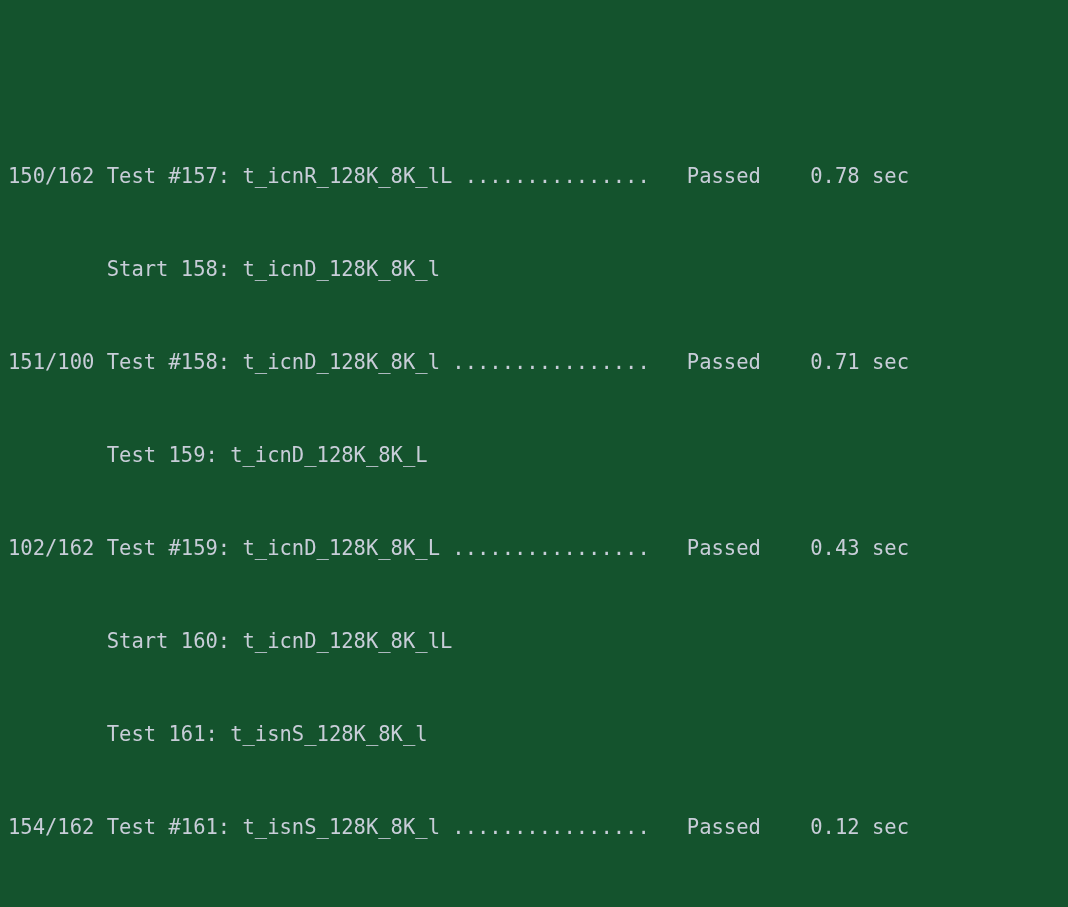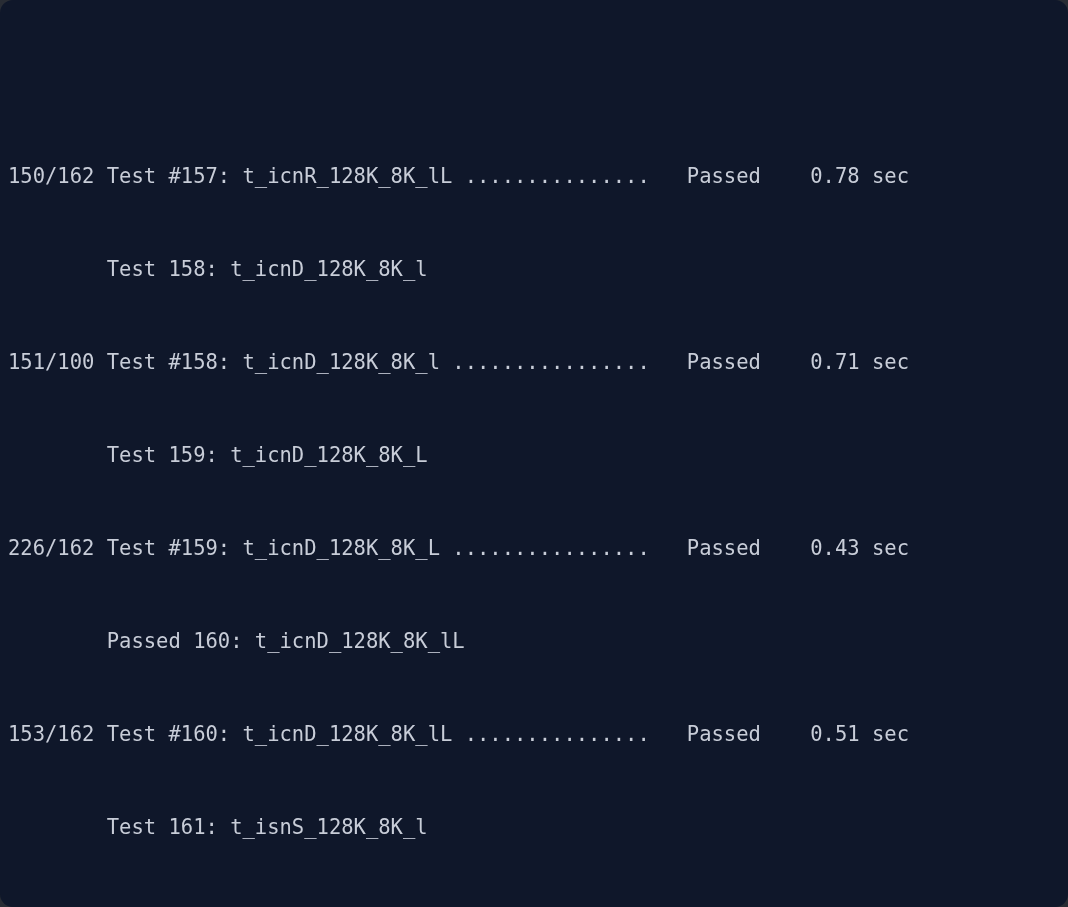--- a/index.html
+++ b/index.html
@@ -9,49 +9,47 @@
   }
   body {
     width: 1068px;
     height: 907px;
     overflow: hidden;
   }
   #terminal {
     width: 1068px;
     height: 907px;
     box-sizing: border-box;
-    background: #0f172a;
+    background: #14532d;
     color: #c8cdd8;
     font-family: "DejaVu Sans Mono", "Liberation Mono", monospace;
     font-size: 20.5px;
     line-height: 31px;
     letter-spacing: 0px;
     padding: 6px 0 0 8px;
     white-space: pre;
     overflow: hidden;
-    border-radius: 13px;
   }
   .line {
     height: 31px;
     white-space: pre;
   }
 </style>
 </head>
 <body>
 
 <div id="terminal">
 
   <div>
     <div class="line">150/162 Test #157: t_icnR_128K_8K_lL ...............   Passed    0.78 sec</div>
-    <div class="line">        Test 158: t_icnD_128K_8K_l</div>
+    <div class="line">        Start 158: t_icnD_128K_8K_l</div>
     <div class="line">151/100 Test #158: t_icnD_128K_8K_l ................   Passed    0.71 sec</div>
     <div class="line">        Test 159: t_icnD_128K_8K_L</div>
-    <div class="line">226/162 Test #159: t_icnD_128K_8K_L ................   Passed    0.43 sec</div>
-    <div class="line">        Passed 160: t_icnD_128K_8K_lL</div>
-    <div class="line">153/162 Test #160: t_icnD_128K_8K_lL ...............   Passed    0.51 sec</div>
+    <div class="line">102/162 Test #159: t_icnD_128K_8K_L ................   Passed    0.43 sec</div>
+    <div class="line">        Start 160: t_icnD_128K_8K_lL</div>
     <div class="line">        Test 161: t_isnS_128K_8K_l</div>
     <div class="line">154/162 Test #161: t_isnS_128K_8K_l ................   Passed    0.12 sec</div>
     
     
     
     
     
     
     
     

